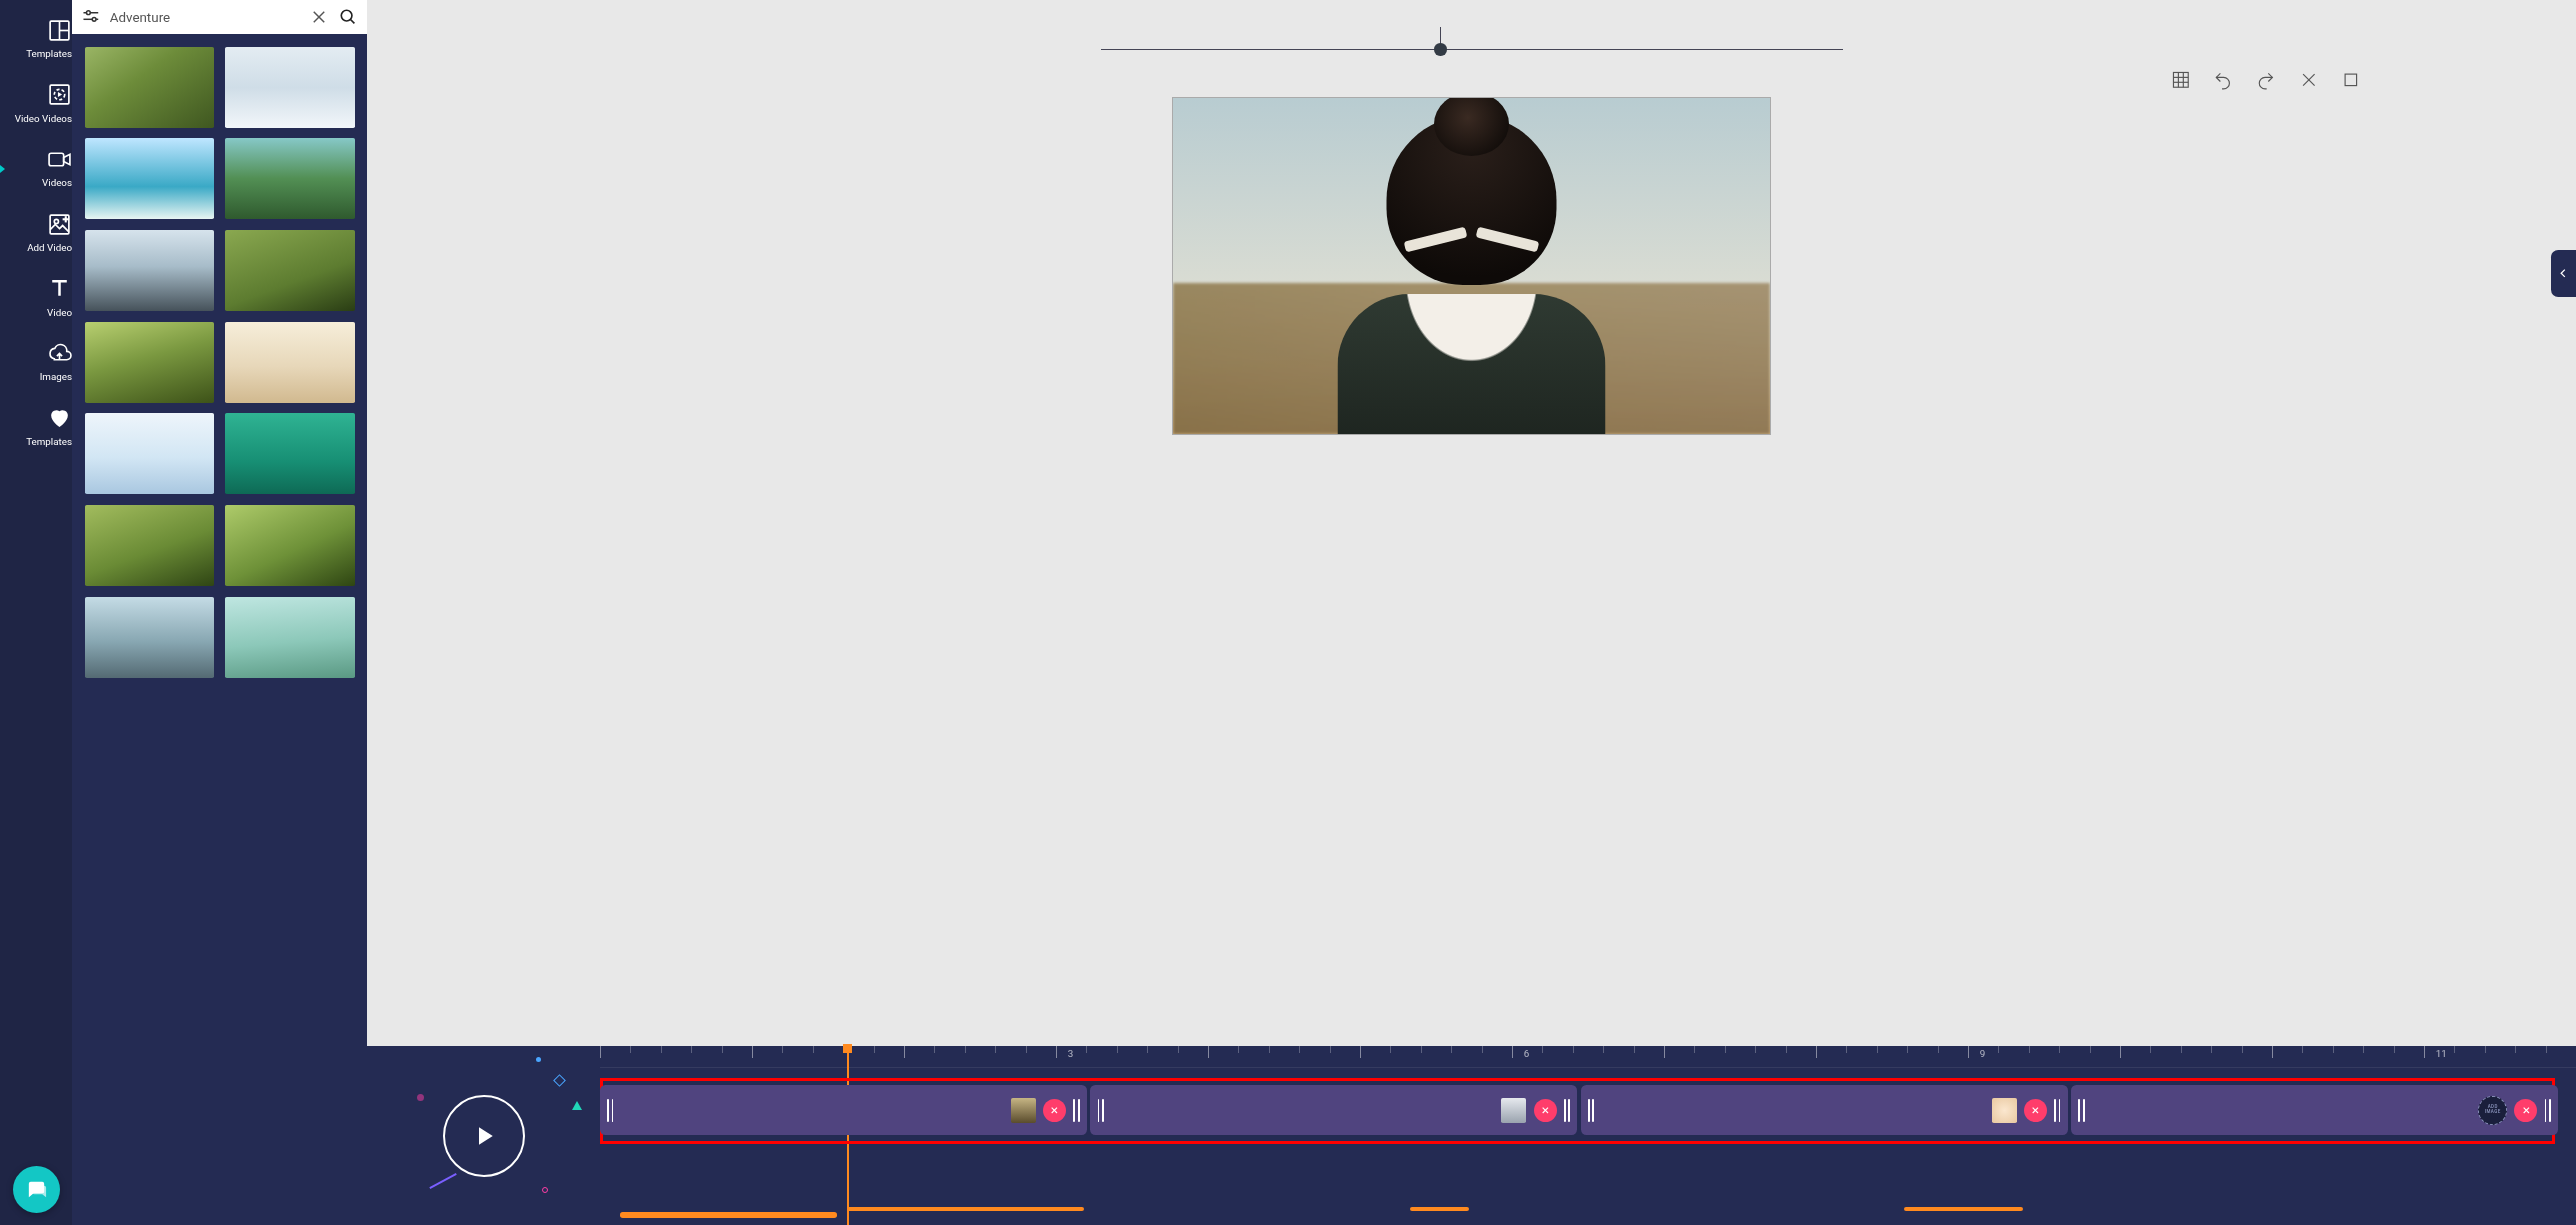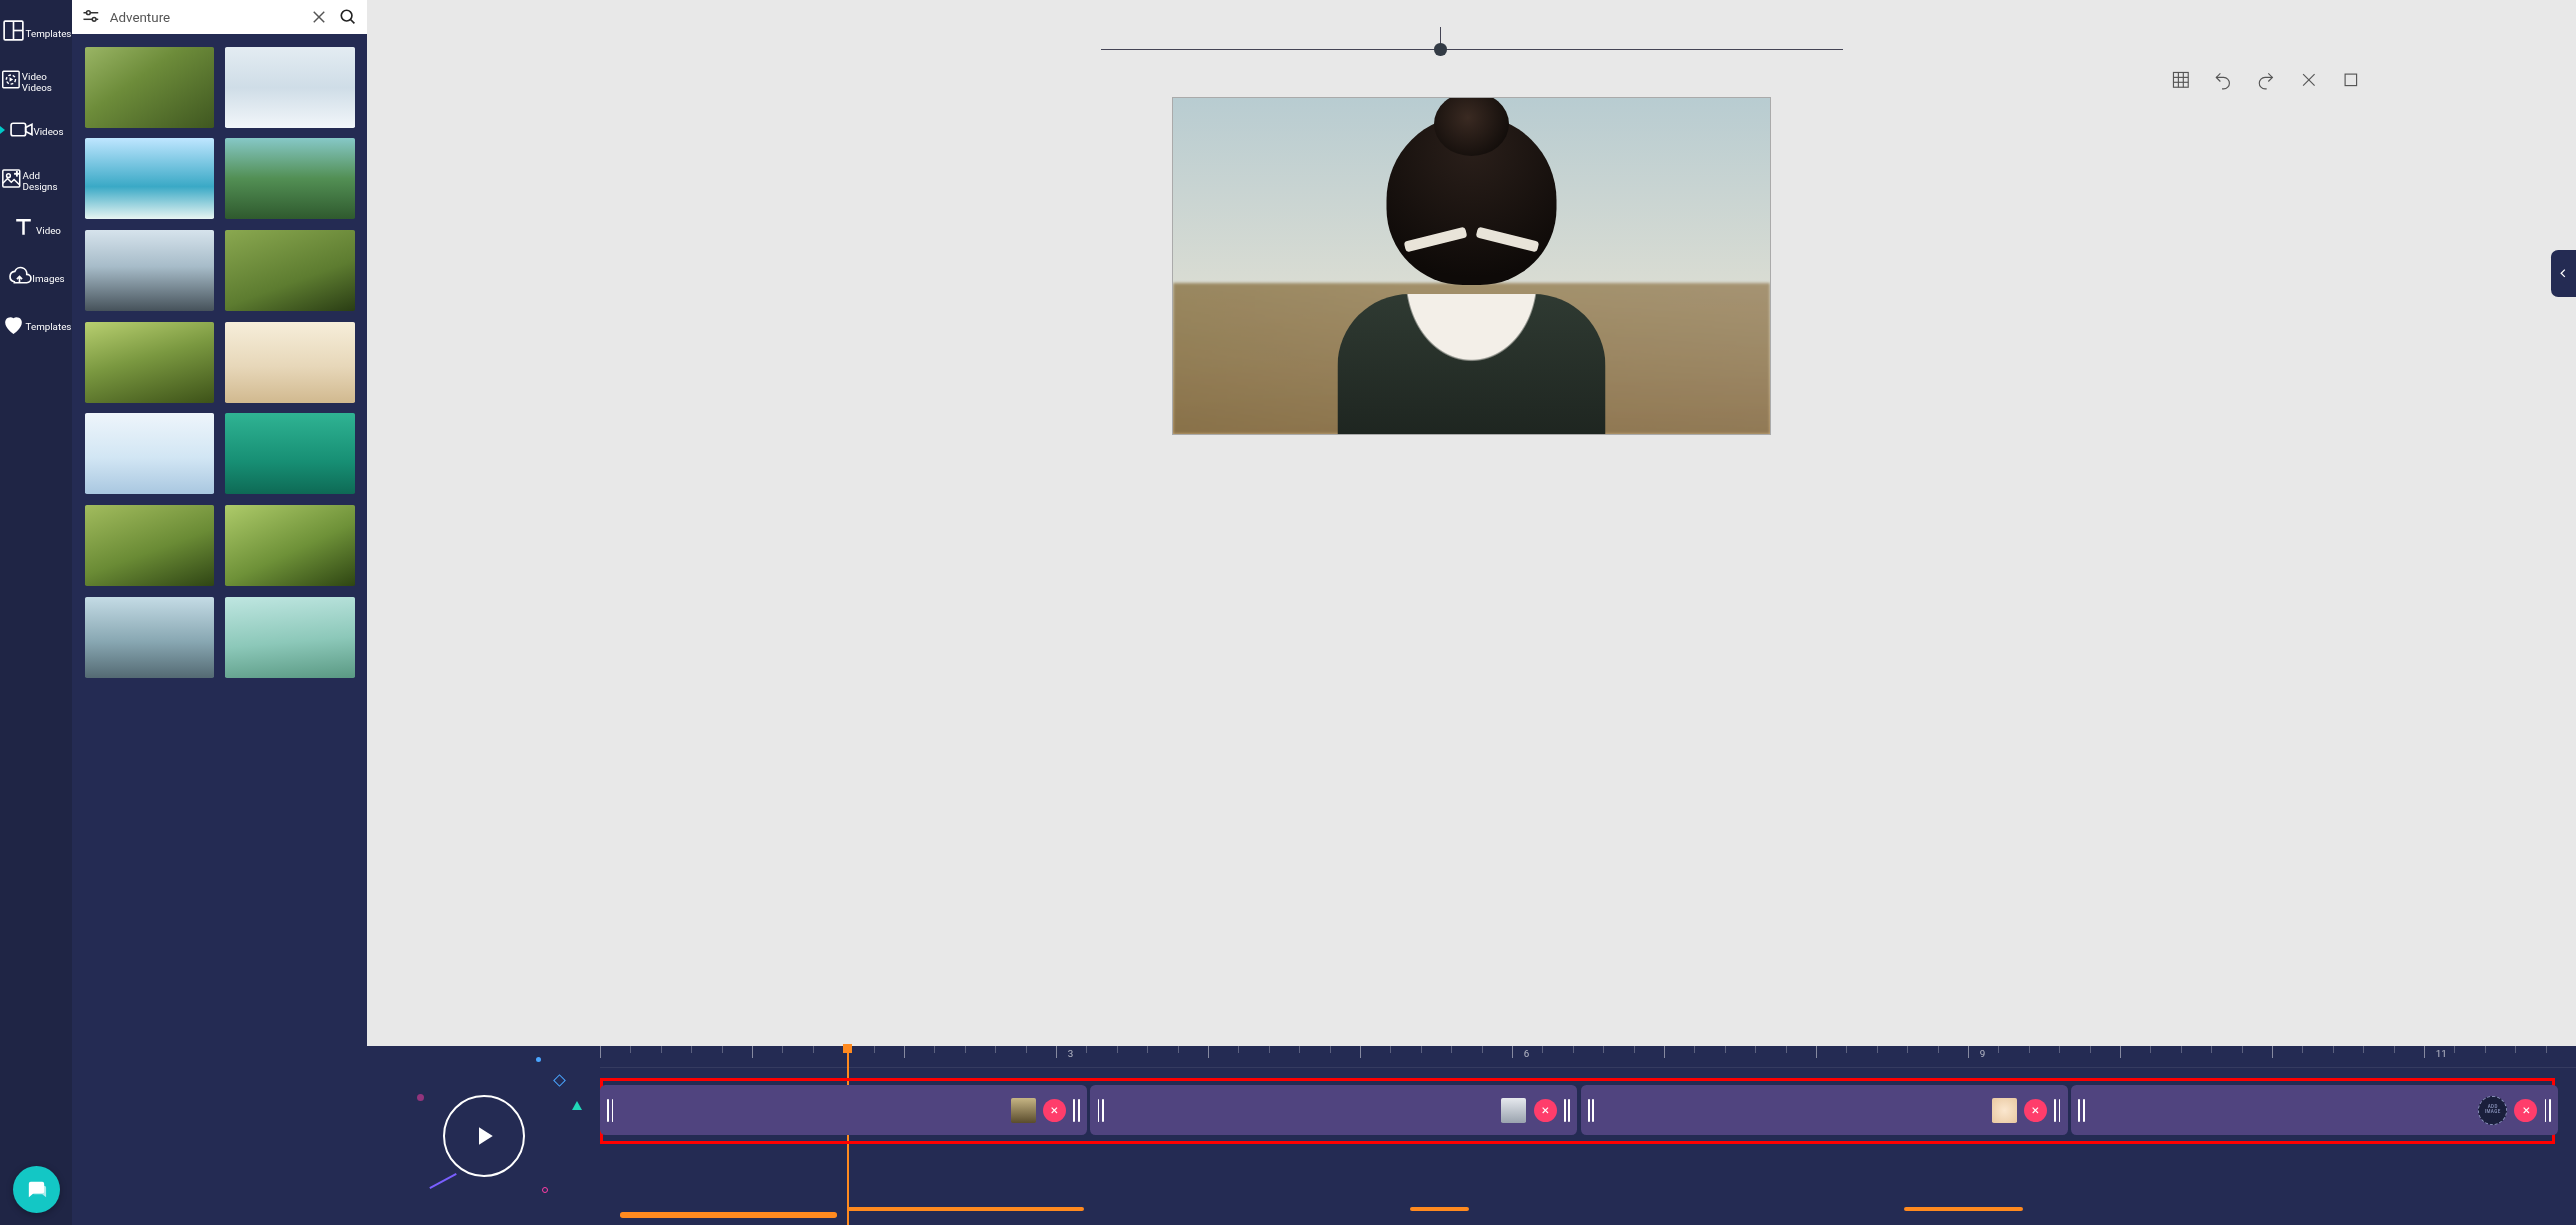--- a/index.html
+++ b/index.html
@@ -1,21 +1,21 @@
 <!DOCTYPE html>
 <html style="font-size:14.3px"><head>
 <meta charset="utf-8">
 <style>
 * { margin:0; padding:0; box-sizing:border-box; font-family:-apple-system,BlinkMacSystemFont,"Segoe UI",Roboto,sans-serif; }
 html,body { width:100%; height:100%; overflow:hidden; background:#e8e8e8; }
 .app { display:flex; width:100%; height:100%; }
 
 
 .rail { width:72px; background:#1f2545; display:flex; flex-direction:column; align-items:center; padding-top:7.2px; position:relative; }
-.rail-item { width:100%; display:flex; flex-direction:row; align-items:center; justify-content:center; color:#fff; font-size:9.8px; padding:10.7px 0 12.5px; cursor:pointer; position:relative; }
+.rail-item { width:100%; display:flex; flex-direction:column; align-items:flex-end; justify-content:center; color:#fff; font-size:9.8px; padding:10.7px 0 12.5px; cursor:pointer; position:relative; }
 .rail-item svg { width:25px; height:25px; stroke:#fff; fill:none; stroke-width:1.6; }
 .rail-item.active::before { content:""; position:absolute; left:0; top:50%; transform:translateY(-50%); width:0; height:0; border-left:5.4px solid #00c9c8; border-top:4.5px solid transparent; border-bottom:4.5px solid transparent; }
 .rail-item span { margin-top:5.4px; }
 .rail-item.heart svg { fill:#fff; stroke:none; }
 
 
 .panel { width:295px; background:#242b53; display:flex; flex-direction:column; position:relative; }
 .search-bar { display:flex; align-items:center; background:#fff; padding:7.2px 9px; gap:9px; }
 .search-bar .filter-icon, .search-bar .clear-icon, .search-bar .mag-icon { width:19.7px; height:19.7px; display:flex; align-items:center; justify-content:center; cursor:pointer; }
 .search-bar input { flex:1; border:none; outline:none; font-size:13.4px; color:#555; background:transparent; }
@@ -144,21 +144,21 @@
       <span>Videos</span>
     </div>
     <div class="rail-item">
       <svg viewBox="0 0 24 24">
           <rect x="3" y="3" width="18" height="18" rx="1"></rect>
           <circle cx="9" cy="9" r="2"></circle>
           <path d="M3 17l5-5 4 4 3-3 6 6"></path>
           <line x1="18" y1="4" x2="18" y2="10" stroke-width="2"></line>
           <line x1="15" y1="7" x2="21" y2="7" stroke-width="2"></line>
         </svg>
-      <span>Add Designs</span>
+      <span>Add Video</span>
     </div>
     <div class="rail-item">
       <svg viewBox="0 0 24 24">
           <path d="M5 5h14M12 5v14" stroke-width="2.4"></path>
         </svg>
       <span>Video</span>
     </div>
     <div class="rail-item">
       <svg viewBox="0 0 24 24">
           <path d="M7 17a5 5 0 0 1 .5-9.9A6 6 0 0 1 19 10a4 4 0 0 1 0 8H7z"></path>

